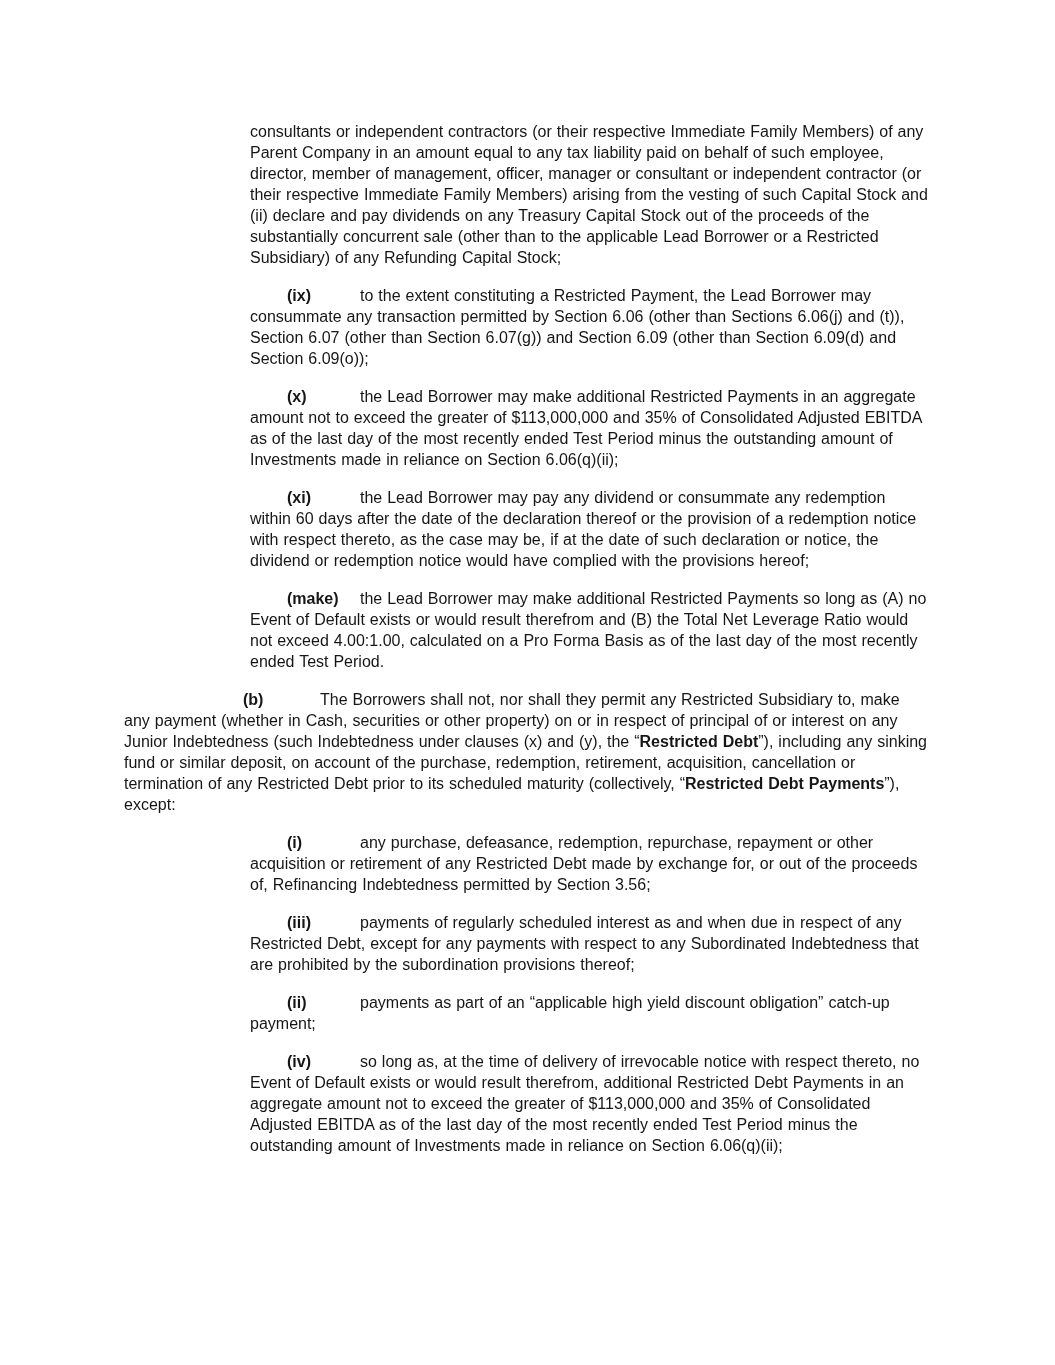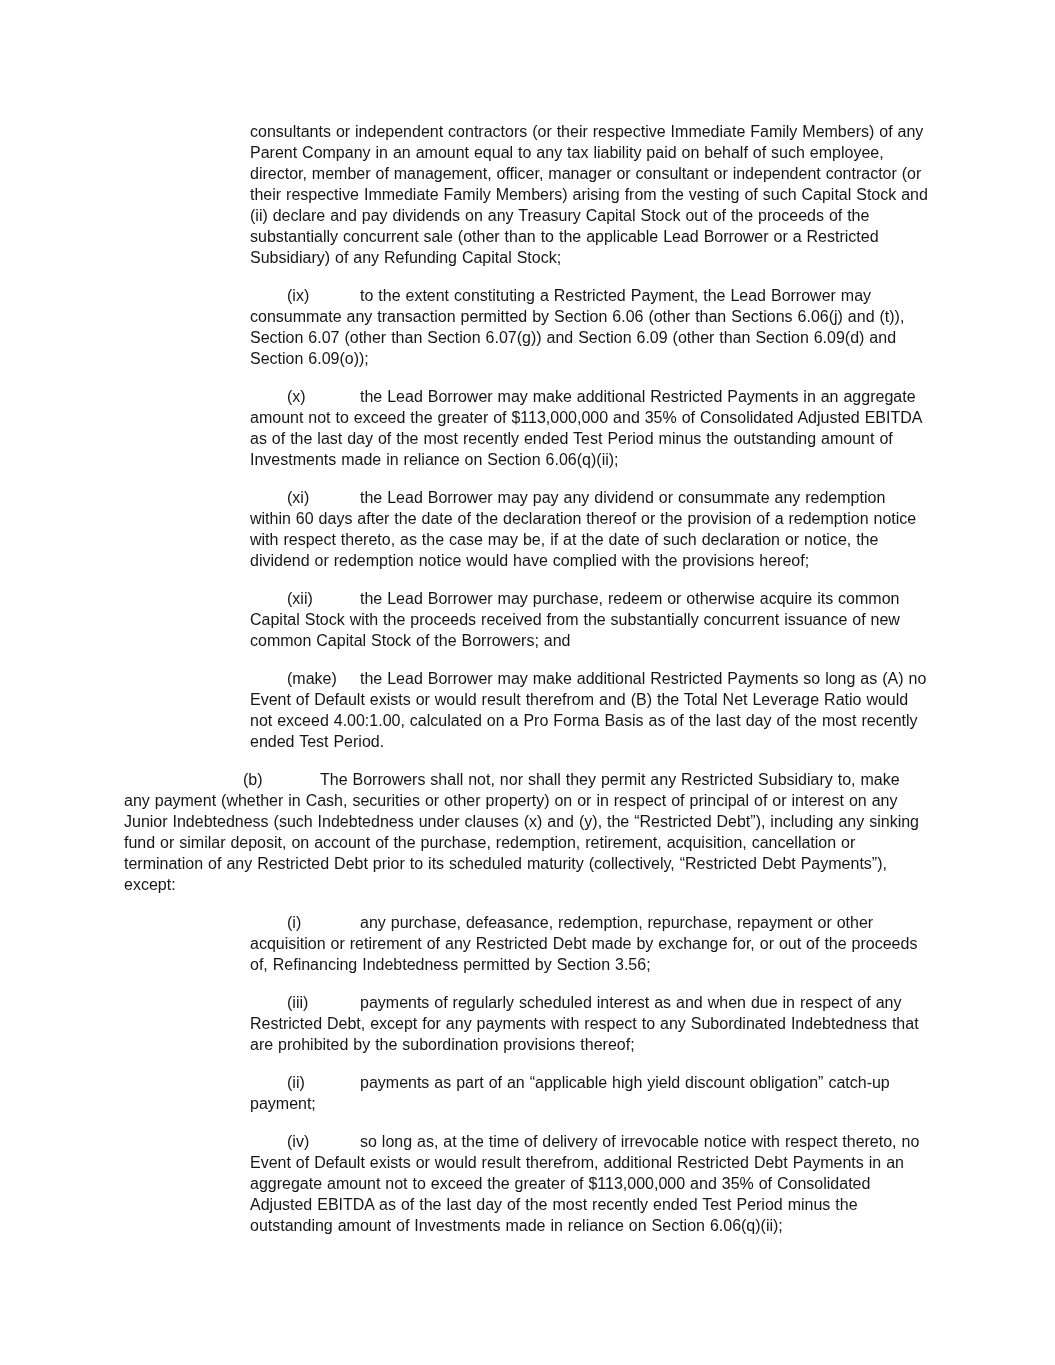--- a/index.html
+++ b/index.html
@@ -26,34 +26,34 @@
     word-spacing: 0.5px;
   }
   
   .para.block { margin-left: 126px; }
   .para.numbered { text-indent: 37px; }
   
   .para.level-b { text-indent: 119px; }
   .num {
     display: inline-block;
     text-indent: 0;
+    font-weight: bold;
   }
   .para.numbered .num { width: 73px; }
   .para.level-b .num { width: 77px; }
   .u { text-underline-offset: 2px; }
-  .b { font-weight: normal; text-align: center; }
+  .b { font-weight: bold; text-align: center; }
 </style>
 </head>
 <body>
 
 <div class="page">
   <p class="para block"><span>consultants or independent contractors (or their respective Immediate Family Members) of any Parent Company in an amount equal to any tax liability paid on behalf of such employee, director, member of management, officer, manager or consultant or independent contractor (or their respective Immediate Family Members) arising from the vesting of such Capital Stock and (ii) declare and pay dividends on any Treasury Capital Stock out of the proceeds of the substantially concurrent sale (other than to the applicable Lead Borrower or a Restricted Subsidiary) of any Refunding Capital Stock;</span></p>
   <p class="para block numbered"><span class="num">(ix)</span><span>to the extent constituting a Restricted Payment, the Lead Borrower may consummate any transaction permitted by </span><span class="u">Section 6.06</span><span> (other than </span><span class="u">Sections 6.06(j)</span><span> and </span><span class="u">(t)</span><span>), </span><span class="u">Section 6.07</span><span> (other than </span><span class="u">Section 6.07(g)</span><span>) and </span><span class="u">Section 6.09</span><span> (other than </span><span class="u">Section 6.09(d)</span><span> and </span><span class="u">Section 6.09(o)</span><span>);</span></p>
   <p class="para block numbered"><span class="num">(x)</span><span>the Lead Borrower may make additional Restricted Payments in an aggregate amount not to exceed the greater of $113,000,000 and 35% of Consolidated Adjusted EBITDA as of the last day of the most recently ended Test Period minus the outstanding amount of Investments made in reliance on Section 6.06(q)(ii);</span></p>
   <p class="para block numbered"><span class="num">(xi)</span><span>the Lead Borrower may pay any dividend or consummate any redemption within 60 days after the date of the declaration thereof or the provision of a redemption notice with respect thereto, as the case may be, if at the date of such declaration or notice, the dividend or redemption notice would have complied with the provisions hereof;</span></p>
-  <p class="para block numbered"><span class="num">(xii)</span><span>the Lead Borrower may purchase, redeem or otherwise acquire its common Capital Stock with the proceeds received from the substantially concurrent issuance of new common Capital Stock of the Borrowers; and</span></p>
   <p class="para block numbered"><span class="num">(make)</span><span>the Lead Borrower may make additional Restricted Payments so long as (A) no Event of Default exists or would result therefrom and (B) the Total Net Leverage Ratio would not exceed 4.00:1.00, calculated on a Pro Forma Basis as of the last day of the most recently ended Test Period.</span></p>
   <p class="para level-b"><span class="num">(b)</span><span>The Borrowers shall not, nor shall they permit any Restricted Subsidiary to, make any payment (whether in Cash, securities or other property) on or in respect of principal of or interest on any Junior Indebtedness (such Indebtedness under </span><span class="u">clauses (x)</span><span> and </span><span class="u">(y)</span><span>, the “</span><span class="b">Restricted Debt</span><span>”), including any sinking fund or similar deposit, on account of the purchase, redemption, retirement, acquisition, cancellation or termination of any Restricted Debt prior to its scheduled maturity (collectively, “</span><span class="b">Restricted Debt Payments</span><span>”), except:</span></p>
   <p class="para block numbered"><span class="num">(i)</span><span>any purchase, defeasance, redemption, repurchase, repayment or other acquisition or retirement of any Restricted Debt made by exchange for, or out of the proceeds of, Refinancing Indebtedness permitted by </span><span class="u">Section 3.56</span><span>;</span></p>
   <p class="para block numbered"><span class="num">(iii)</span><span>payments of regularly scheduled interest as and when due in respect of any Restricted Debt, except for any payments with respect to any Subordinated Indebtedness that are prohibited by the subordination provisions thereof;</span></p>
   <p class="para block numbered"><span class="num">(ii)</span><span>payments as part of an “applicable high yield discount obligation” catch-up payment;</span></p>
   <p class="para block numbered"><span class="num">(iv)</span><span>so long as, at the time of delivery of irrevocable notice with respect thereto, no Event of Default exists or would result therefrom, additional Restricted Debt Payments in an aggregate amount not to exceed the greater of $113,000,000 and 35% of Consolidated Adjusted EBITDA as of the last day of the most recently ended Test Period minus the outstanding amount of Investments made in reliance on Section 6.06(q)(ii);</span></p>
 </div>
 
 </body></html>

